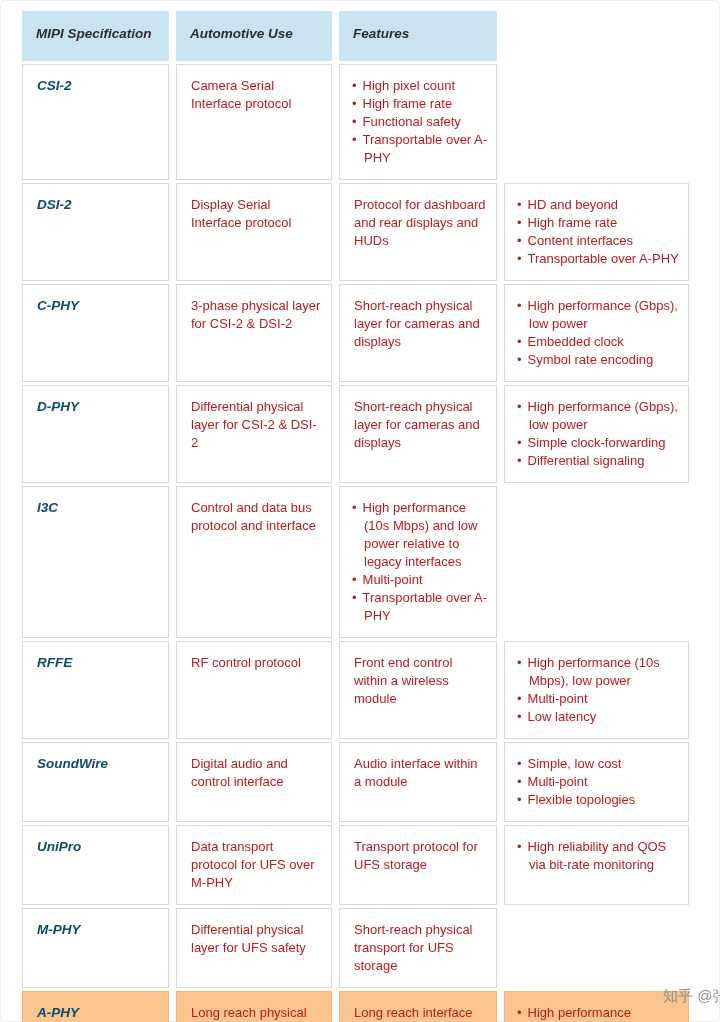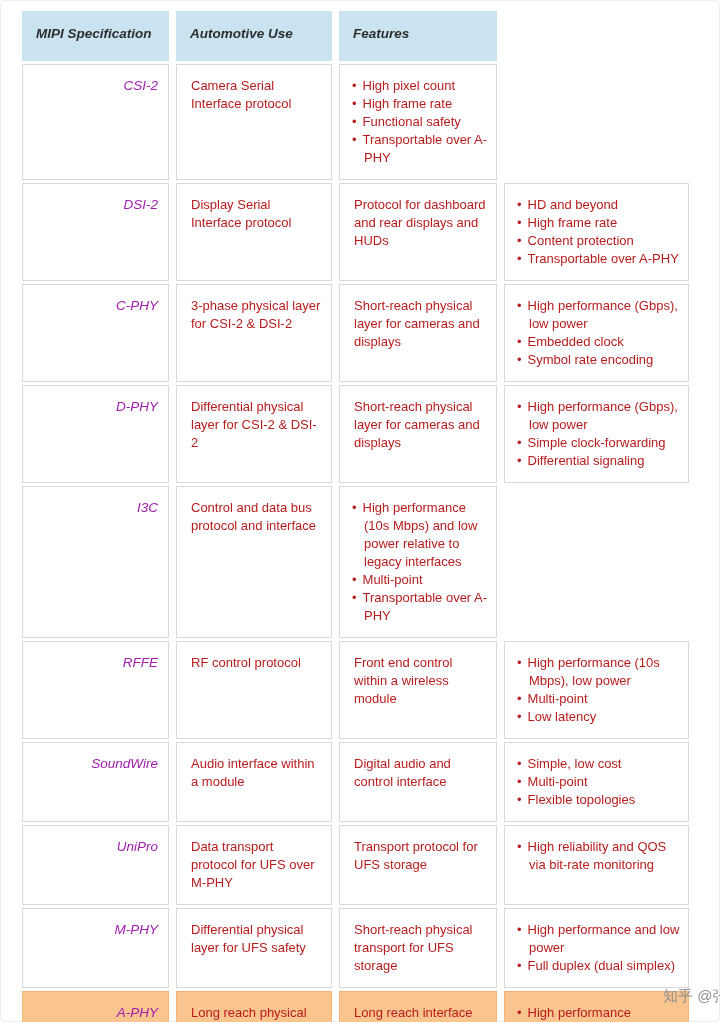--- a/index.html
+++ b/index.html
@@ -42,25 +42,24 @@
     font-style: italic;
     color: #2e2e2e;
     font-size: 13.5px;
     display: flex;
     align-items: center;
     min-height: 50px;
     padding-top: 2px;
     padding-bottom: 6px;
   }
   .cell.spec {
-    font-weight: normal;
+    font-weight: bold;
     font-style: italic;
-    color: #a21caf;
+    color: #0c4a6e;
     font-size: 13.5px;
-    text-align: right;
   }
   .cell.features { padding-left: 12px; padding-right: 8px; }
   .cell.features ul { list-style: none; }
   .cell.features li {
     padding-left: 12px;
     text-indent: -12px;
   }
   .cell.features li::before {
     content: "•";
     margin-right: 6px;
@@ -102,21 +101,21 @@
           </div>
         </div>
         <div class="row">
           <div class="cell spec">DSI-2</div>
           <div class="cell">Display Serial Interface protocol</div>
           <div class="cell">Protocol for dashboard and rear displays and HUDs</div>
           <div class="cell features">
             <ul>
               <li>HD and beyond</li>
               <li>High frame rate</li>
-              <li>Content protection</li>
+              <li>Content interfaces</li>
               <li>Transportable over A-PHY</li>
             </ul>
           </div>
         </div>
         <div class="row">
           <div class="cell spec">C-PHY</div>
           <div class="cell">3-phase physical layer for CSI-2 &amp; DSI-2</div>
           <div class="cell">Short-reach physical layer for cameras and displays</div>
           <div class="cell features">
             <ul>
@@ -156,22 +155,22 @@
           <div class="cell features">
             <ul>
               <li>High performance (10s Mbps), low power</li>
               <li>Multi-point</li>
               <li>Low latency</li>
             </ul>
           </div>
         </div>
         <div class="row">
           <div class="cell spec">SoundWire</div>
+          <div class="cell">Digital audio and control interface</div>
           <div class="cell">Audio interface within a module</div>
-          <div class="cell">Digital audio and control interface</div>
           <div class="cell features">
             <ul>
               <li>Simple, low cost</li>
               <li>Multi-point</li>
               <li>Flexible topologies</li>
             </ul>
           </div>
         </div>
         <div class="row">
           <div class="cell spec">UniPro</div>
@@ -180,26 +179,20 @@
           <div class="cell features">
             <ul>
               <li>High reliability and QOS via bit-rate monitoring</li>
             </ul>
           </div>
         </div>
         <div class="row">
           <div class="cell spec">M-PHY</div>
           <div class="cell">Differential physical layer for UFS safety</div>
           <div class="cell">Short-reach physical transport for UFS storage</div>
-          <div class="cell features">
-            <ul>
-              <li>High performance and low power</li>
-              <li>Full duplex (dual simplex)</li>
-            </ul>
-          </div>
         </div>
         <div class="row highlight">
           <div class="cell spec">A-PHY</div>
           <div class="cell">Long reach physical layer for MIPI protocols, including CSI-2 and DSI-2</div>
           <div class="cell">Long reach interface to cameras, lidar, radar, sensors &amp; displays</div>
           <div class="cell features">
             <ul>
               <li>High performance</li>
               <li>High noise immunity</li>
               <li>Functional safety</li>

